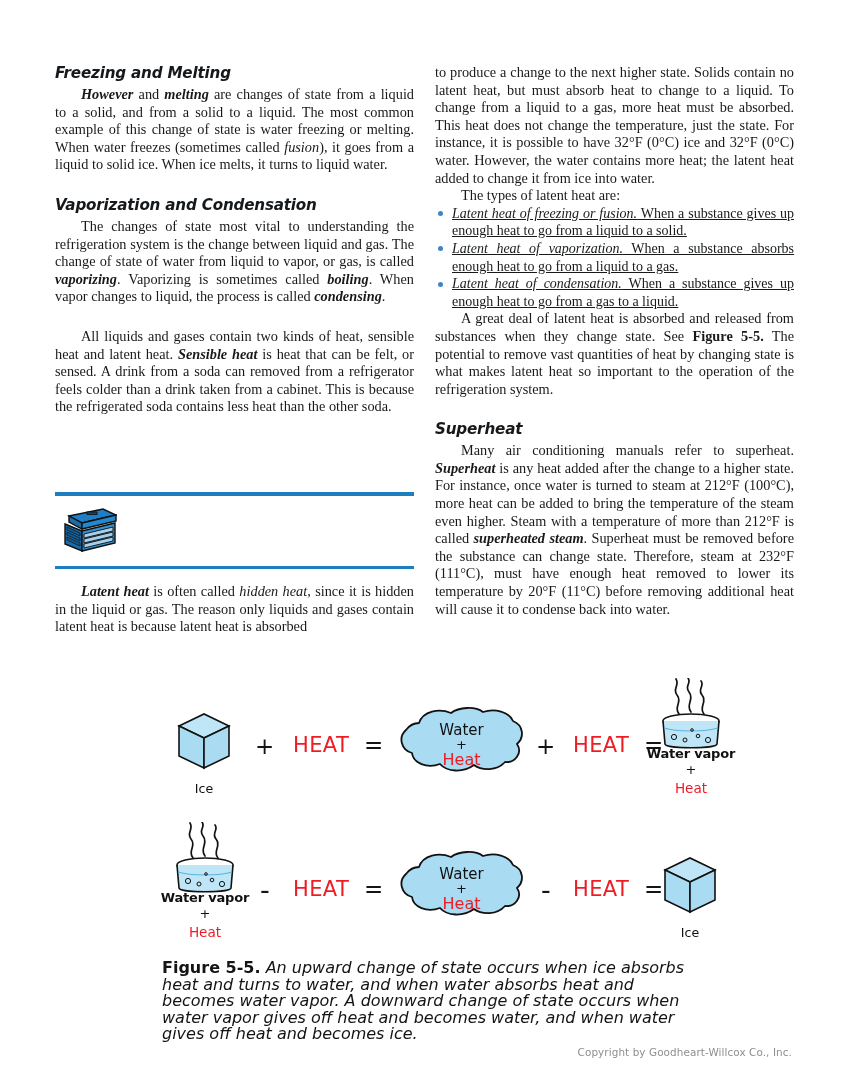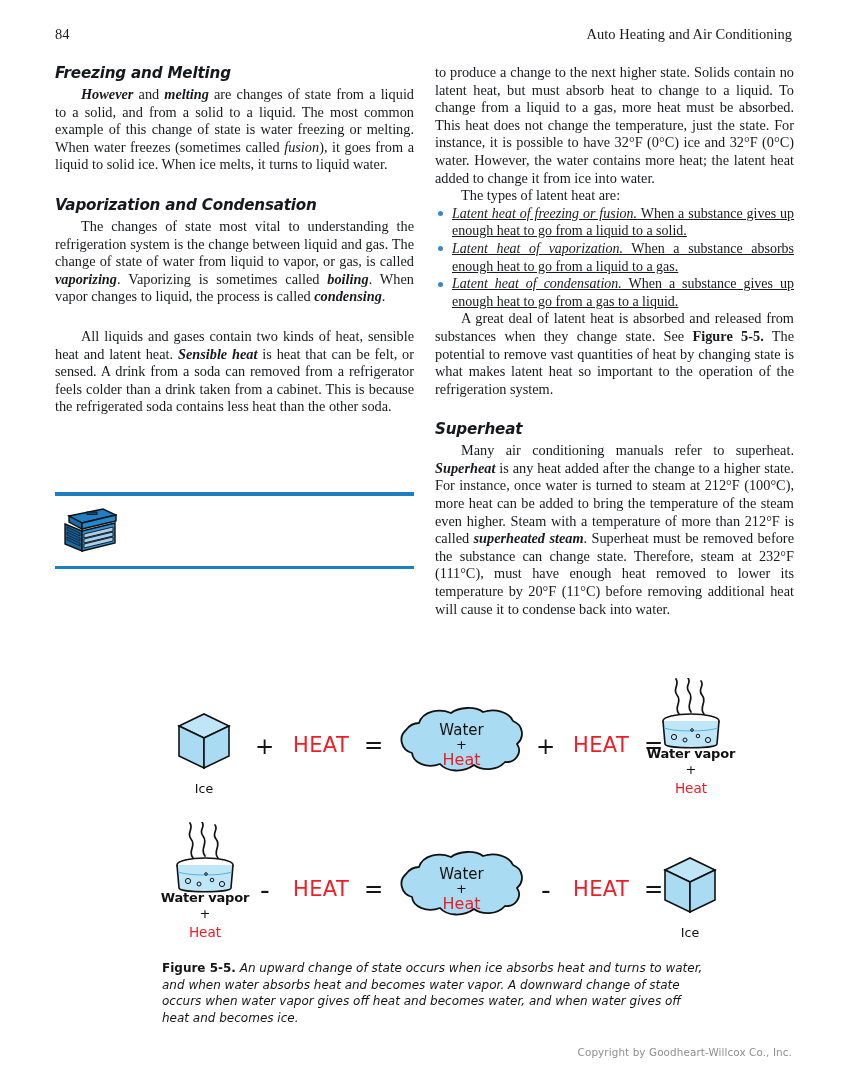--- a/index.html
+++ b/index.html
@@ -237,21 +237,21 @@
   }
 
   
   .fig-caption {
     position: absolute;
     left: 162px;
     top: 960px;
     width: 545px;
     font-family: "DejaVu Sans", sans-serif;
     font-style: italic;
-    font-size: 12px;
+    font-size: 16px;
     line-height: 16.6px;
     color: #141414;
   }
   .fig-caption b {
     font-style: normal;
     font-weight: bold;
   }
 
   
   .footer {
@@ -262,24 +262,20 @@
     font-size: 10.4px;
     color: #8e8e8e;
     letter-spacing: 0.1px;
   }
 </style>
 </head>
 <body>
 
 <div class="page">
 
-  <div class="running-head">
-    <span class="folio">84</span>
-    <span class="book-title">Auto Heating and Air Conditioning</span>
-  </div>
 
   <div class="col col-left">
 
     <h2 class="head-black">Freezing and Melting</h2>
     <p class="body"><b><i>However</i></b> and <b><i>melting</i></b> are changes of state from a liquid to a solid, and from a solid to a liquid. The most common example of this change of state is water freezing or melting. When water freezes (sometimes called <i>fusion</i>), it goes from a liquid to solid ice. When ice melts, it turns to liquid water.</p>
 
     <div class="sp-sec"></div>
 
     <h2 class="head-black">Vaporization and Condensation</h2>
     <p class="body">The changes of state most vital to understanding the refrigeration system is the change between liquid and gas. The change of state of water from liquid to vapor, or gas, is called <b><i>vaporizing</i></b>. Vaporizing is sometimes called <b><i>boiling</i></b>. When vapor changes to liquid, the process is called <b><i>condensing</i></b>.</p>
@@ -313,20 +309,23 @@
 
           <polygon points="8,23 21,29 21,32 8,26" fill="#14598f" stroke="#111" stroke-width="0.7"></polygon>
           <polygon points="8,28 21,34 21,37 8,31" fill="#14598f" stroke="#111" stroke-width="0.7"></polygon>
           <polygon points="8,33 21,39 21,42 8,36" fill="#14598f" stroke="#111" stroke-width="0.7"></polygon>
         </svg>
       </div>
     </div>
     <div class="note-rule"></div>
   </div>
 
+  <div class="col col-left" style="top:583px;">
+    <p class="body"><b><i>Latent heat</i></b> is often called <i>hidden heat,</i> since it is hidden in the liquid or gas. The reason only liquids and gases contain latent heat is because latent heat is absorbed</p>
+  </div>
 
   <div class="col col-right">
 
     <p class="body noindent">to produce a change to the next higher state. Solids contain no latent heat, but must absorb heat to change to a liquid. To change from a liquid to a gas, more heat must be absorbed. This heat does not change the temperature, just the state. For instance, it is possible to have 32°F (0°C) ice and 32°F (0°C) water. However, the water contains more heat; the latent heat added to change it from ice into water.</p>
 
     <p class="body">The types of latent heat are:</p>
 
     <ul class="bullets">
       <li><span class="dot"></span><span><i>Latent heat of freezing or fusion.</i> When a substance gives up enough heat to go from a liquid to a solid.</span></li>
       <li><span class="dot"></span><span><i>Latent heat of vaporization.</i> When a substance absorbs enough heat to go from a liquid to a gas.</span></li>

